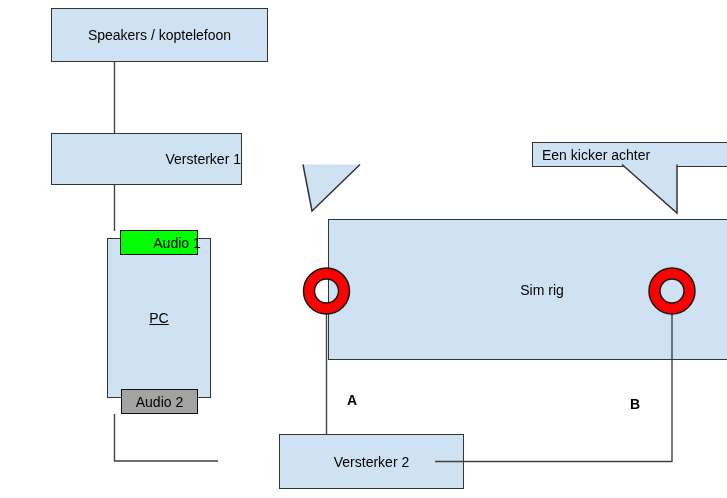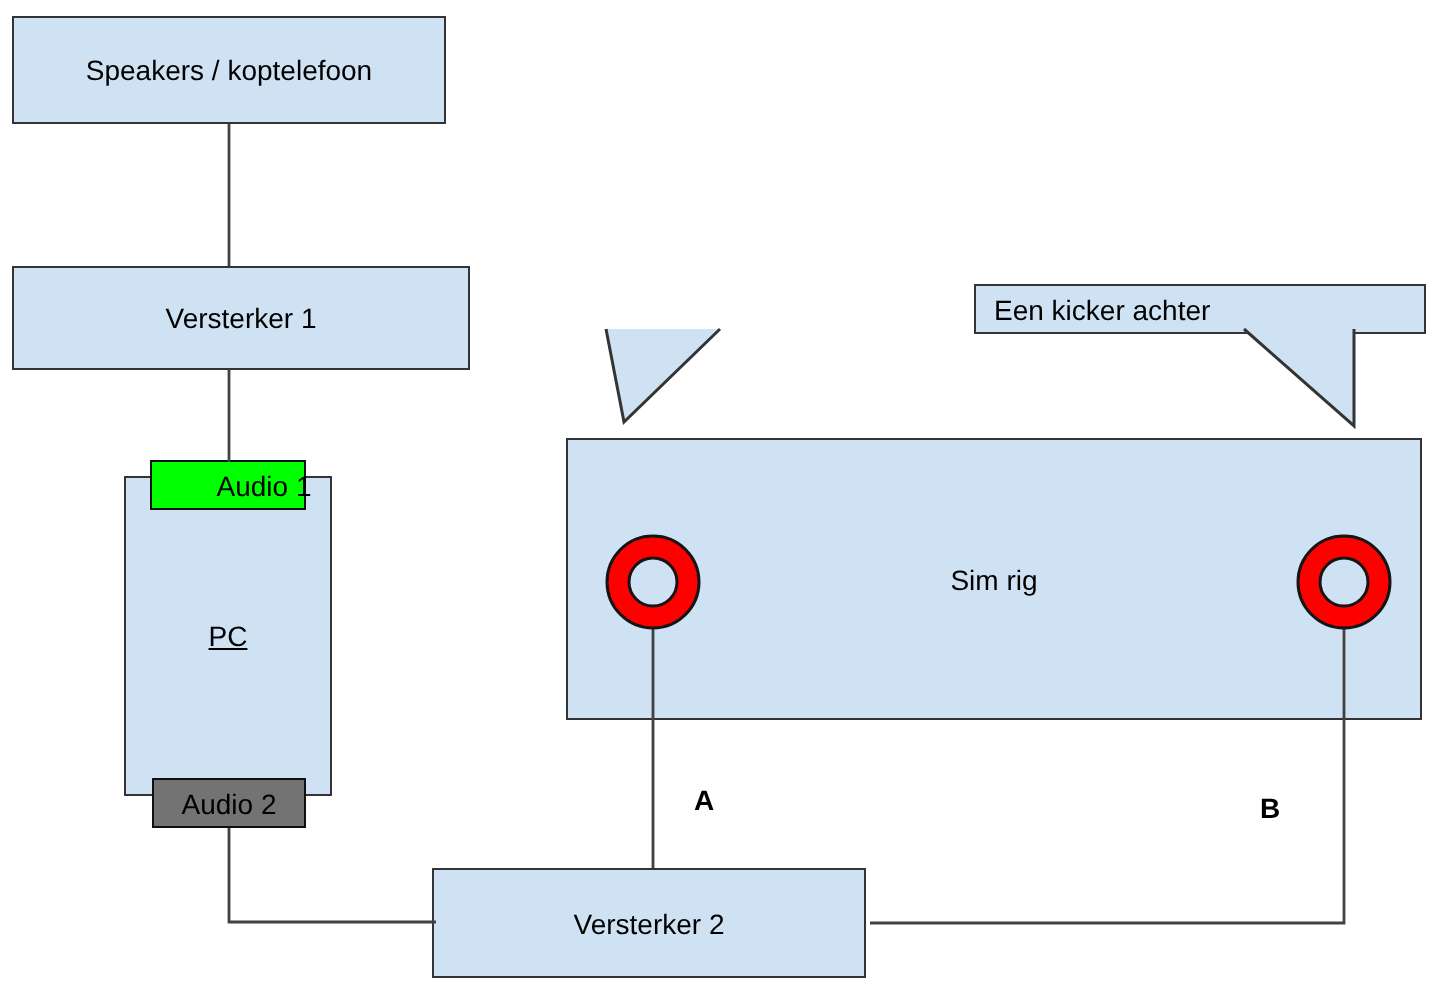--- a/index.html
+++ b/index.html
@@ -15,42 +15,43 @@
     position:absolute;
     box-sizing:border-box;
     background:#cfe2f3;
     border:1.5px solid #343434;
     display:flex;
     align-items:center;
     justify-content:center;
     font-size:14px;
     line-height:1;
     white-space:nowrap;
+    margin-left:45px;
   }
   .callout{
     justify-content:flex-start;
     padding-left:9px;
   }
   .port{
     z-index:3;
   }
   .port-green{background:#00ff00;border:1.5px solid #101010;padding-left:36px;}
-  .port-red{background:#737373;border:1.5px solid #101010;}
+  .port-red{background:#a3a3a3;border:1.5px solid #101010;}
   .conn-label{
     position:absolute;
     font-size:14px;
     font-weight:bold;
     z-index:4;
   }
   #speakers   {left:6px;   top:8px;   width:217px; height:54px;}
-  #versterker1{left:6px;   top:133px; width:229px; height:52px;}
+  #versterker1{left:6px;   top:133px; width:191px; height:52px;justify-content:flex-end;}
   #pc         {left:62px;  top:238px; width:104px; height:160px;text-decoration:underline;}
   #audio1     {left:75px;  top:230px; width:78px;  height:25px;}
   #audio2     {left:76px;  top:389px; width:77px;  height:25px;}
-  #versterker2{left:216px; top:434px; width:217px; height:55px;}
+  #versterker2{left:234px; top:434px; width:185px; height:55px;}
   #simrig     {left:283px; top:219px; width:428px; height:141px;align-items:center;}
   #callout-front{left:277px; top:141px; width:200px; height:26px;}
   #callout-rear {left:487px; top:142px; width:226px; height:25px;}
   #label-a{left:347px; top:392px;}
   #label-b{left:630px; top:396px;}
   #overlay{
     position:absolute;left:0;top:0;
     pointer-events:none;
     z-index:5;
   }

